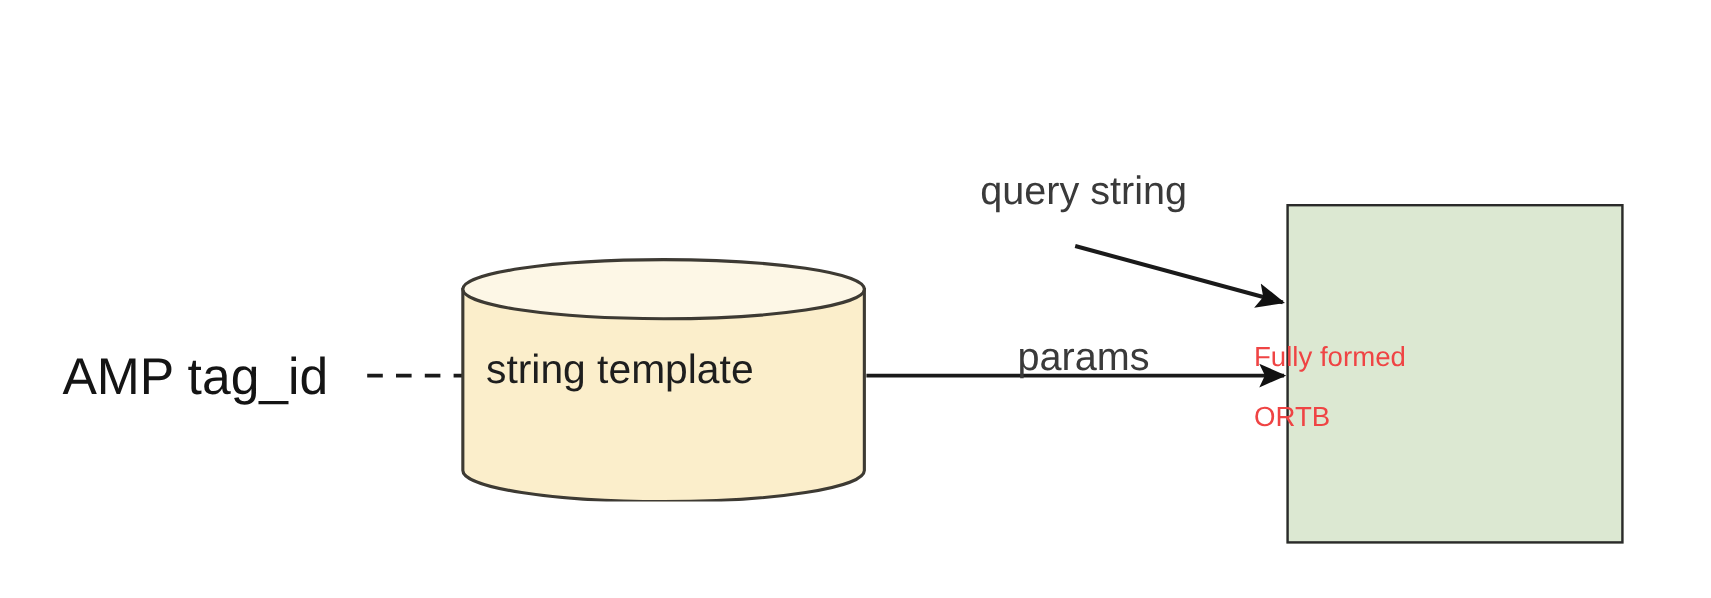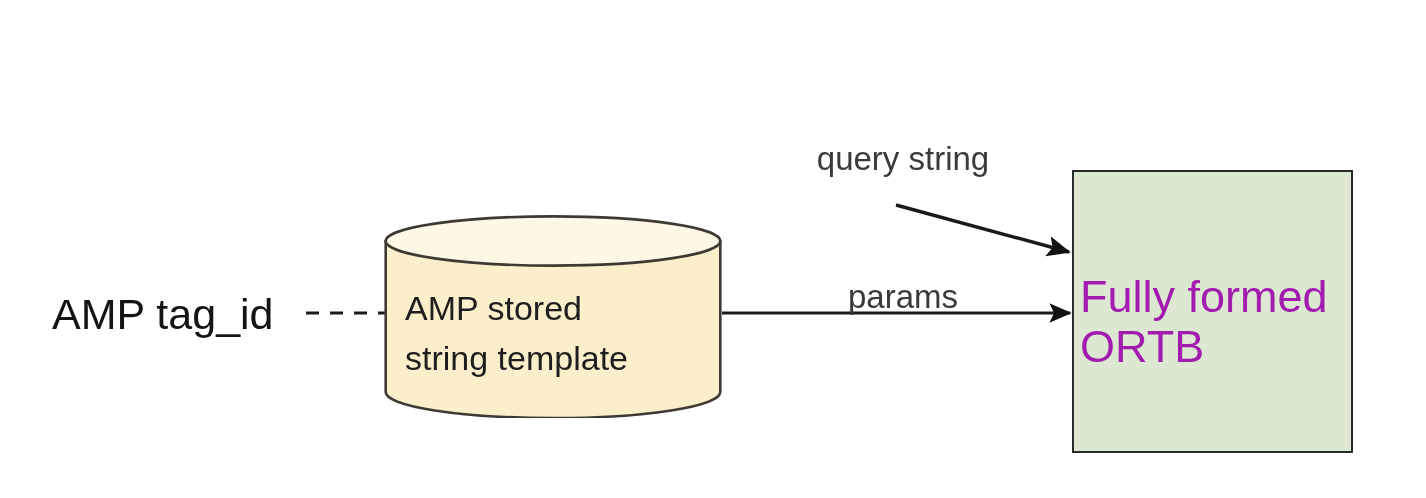--- a/index.html
+++ b/index.html
@@ -72,26 +72,26 @@
     left: 1072px;
     top: 170px;
     width: 281px;
     height: 283px;
     background: #dce8d2;
     border: 2px solid #2a2a2a;
     box-sizing: border-box;
   }
   #box-label {
     position: absolute;
-    left: 1080px;
+    left: 1045px;
     top: 272px;
     width: 250px;
-    font-size: 45px;
+    font-size: 23px;
     line-height: 50px;
-    color: #a21caf;
+    color: #ef4444;
   }
   .connector-layer {
     position: absolute;
     left: 0;
     top: 0;
     width: 1426px;
     height: 498px;
     pointer-events: none;
   }
 </style>
@@ -126,21 +126,20 @@
 
       <path d="M 1.7 26 L 1.7 177
                A 167 26 0 0 0 336.3 177
                L 336.3 26 Z" fill="#fbeecb" stroke="#3d3a33" stroke-width="2.6"></path>
 
       <ellipse cx="169" cy="26" rx="167.3" ry="24.6" fill="#fdf7e6" stroke="#3d3a33" stroke-width="2.6"></ellipse>
     </svg>
   </div>
 
   <div id="db-label">
-    <div>AMP stored</div>
     <div>string template</div>
   </div>
 
   <div id="box-fully-formed-ortb"></div>
 
   <div id="box-label">
     <div>Fully formed</div>
     <div>ORTB</div>
   </div>
 

